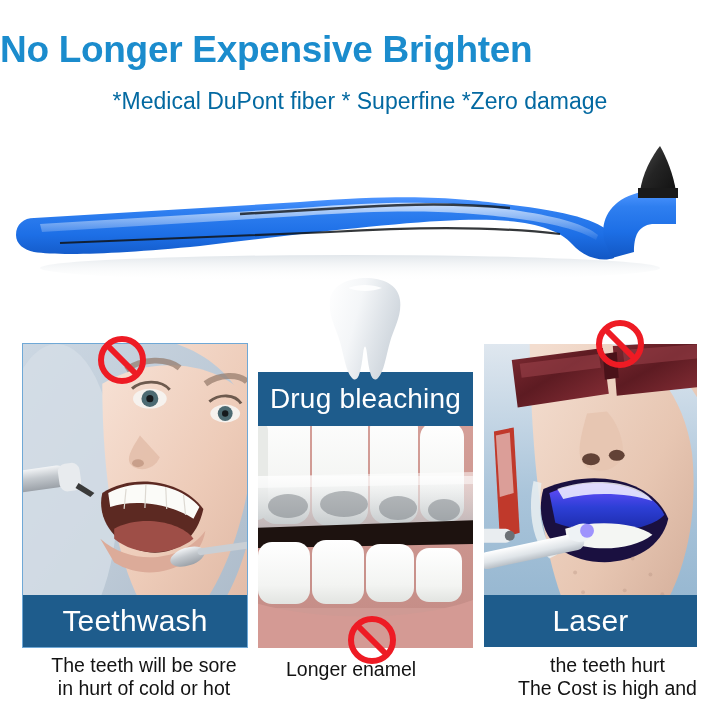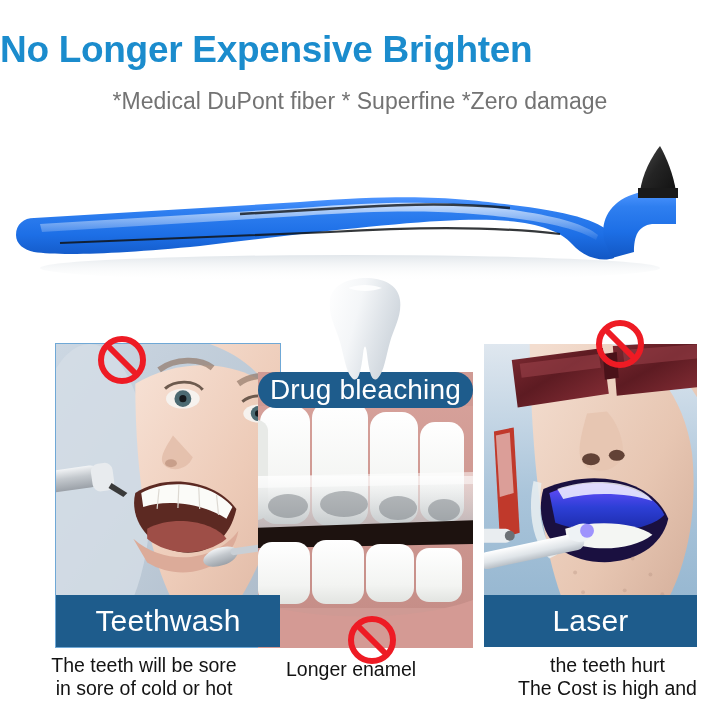--- a/index.html
+++ b/index.html
@@ -31,21 +31,21 @@
     white-space: nowrap;
   }
   #subhead {
     position: absolute;
     left: 0;
     top: 88px;
     width: 720px;
     text-align: center;
     font-size: 23px;
     font-weight: normal;
-    color: #737373;
+    color: #0369a1;
     line-height: 1.15;
     white-space: nowrap;
   }
 
   
   #product-stage {
     position: absolute;
     left: 0;
     top: 140px;
     width: 720px;
@@ -69,21 +69,20 @@
     overflow: hidden;
     background: #d9e2ea;
   }
   #panel-teethwash {
     left: 22px;
     top: 343px;
     width: 226px;
     height: 305px;
     border: 1px solid #6fa8d6;
     box-sizing: border-box;
-    margin-left: 33px;
   }
   #panel-drug {
     left: 258px;
     top: 372px;
     width: 215px;
     height: 276px;
   }
   #panel-laser {
     left: 483px;
     top: 343px;
@@ -109,21 +108,21 @@
     color: #ffffff;
     display: flex;
     align-items: center;
     justify-content: center;
     font-size: 30px;
     font-weight: normal;
     letter-spacing: 0.2px;
     z-index: 4;
   }
   #label-teethwash { bottom: 0; height: 52px; }
-  #label-drug      { top: 0;    height: 36px; font-size: 28px; border-radius: 19px; }
+  #label-drug      { top: 0;    height: 54px; font-size: 28px; }
   #label-laser     { bottom: 0; height: 52px; }
 
   
   .no-icon {
     position: absolute;
     z-index: 8;
   }
   #no-icon-teethwash { left: 96px;  top: 334px; width: 52px; height: 52px; }
   #no-icon-drug      { left: 346px; top: 614px; width: 52px; height: 52px; }
   #no-icon-laser     { left: 594px; top: 318px; width: 52px; height: 52px; }
@@ -303,21 +302,21 @@
   <div class="label-bar" id="label-teethwash">Teethwash</div>
 </div>
 
 <svg class="no-icon" id="no-icon-teethwash" viewBox="0 0 52 52">
   <circle cx="26" cy="26" r="21" fill="none" stroke="#ee1b24" stroke-width="6"></circle>
   <line x1="11.5" y1="11.5" x2="40.5" y2="40.5" stroke="#ee1b24" stroke-width="6" stroke-linecap="butt"></line>
 </svg>
 
 <div class="caption" id="caption-teethwash">
   <span class="line">The teeth will be sore</span>
-  <span class="line">in sore of cold or hot</span>
+  <span class="line">in hurt of cold or hot</span>
 </div>
 
 <div class="panel" id="panel-drug">
   <svg class="photo" viewBox="0 0 215 276" preserveAspectRatio="none">
     <defs>
       <linearGradient id="gumGrad" x1="0" y1="0" x2="0" y2="1">
         <stop offset="0%" stop-color="#d8a39c"></stop>
         <stop offset="100%" stop-color="#c38b85"></stop>
       </linearGradient>
       <linearGradient id="enamel" x1="0" y1="0" x2="0" y2="1">

